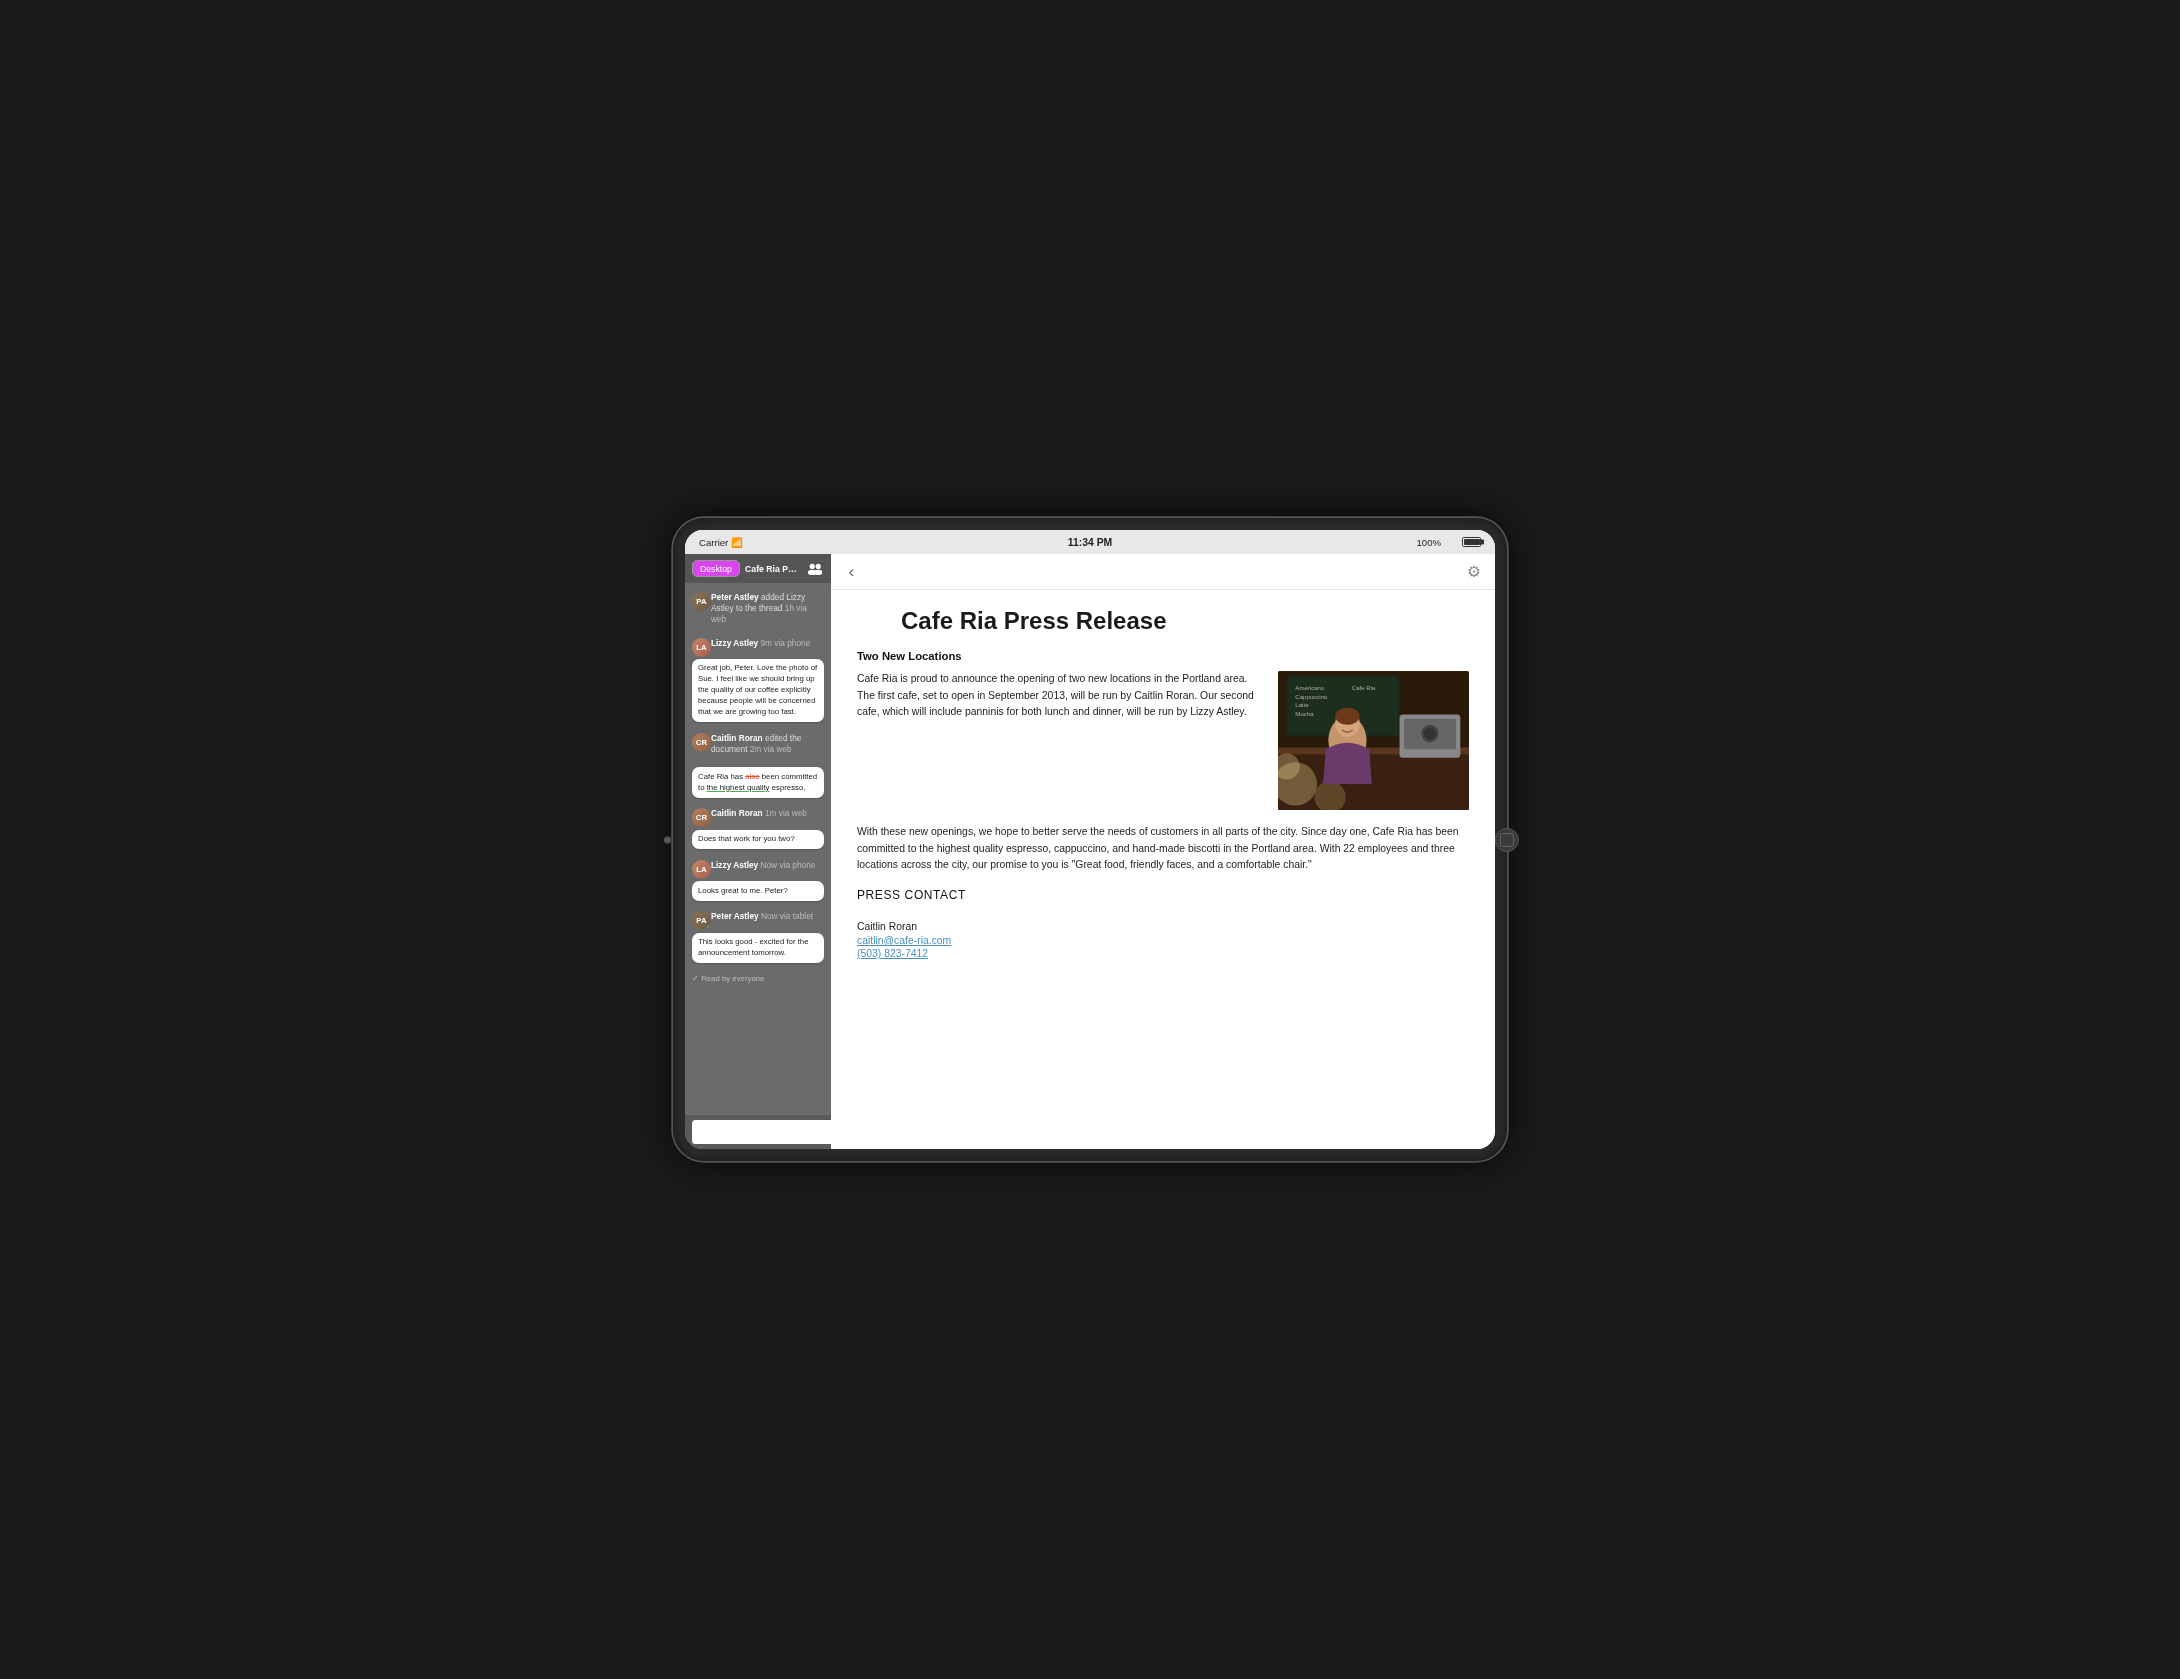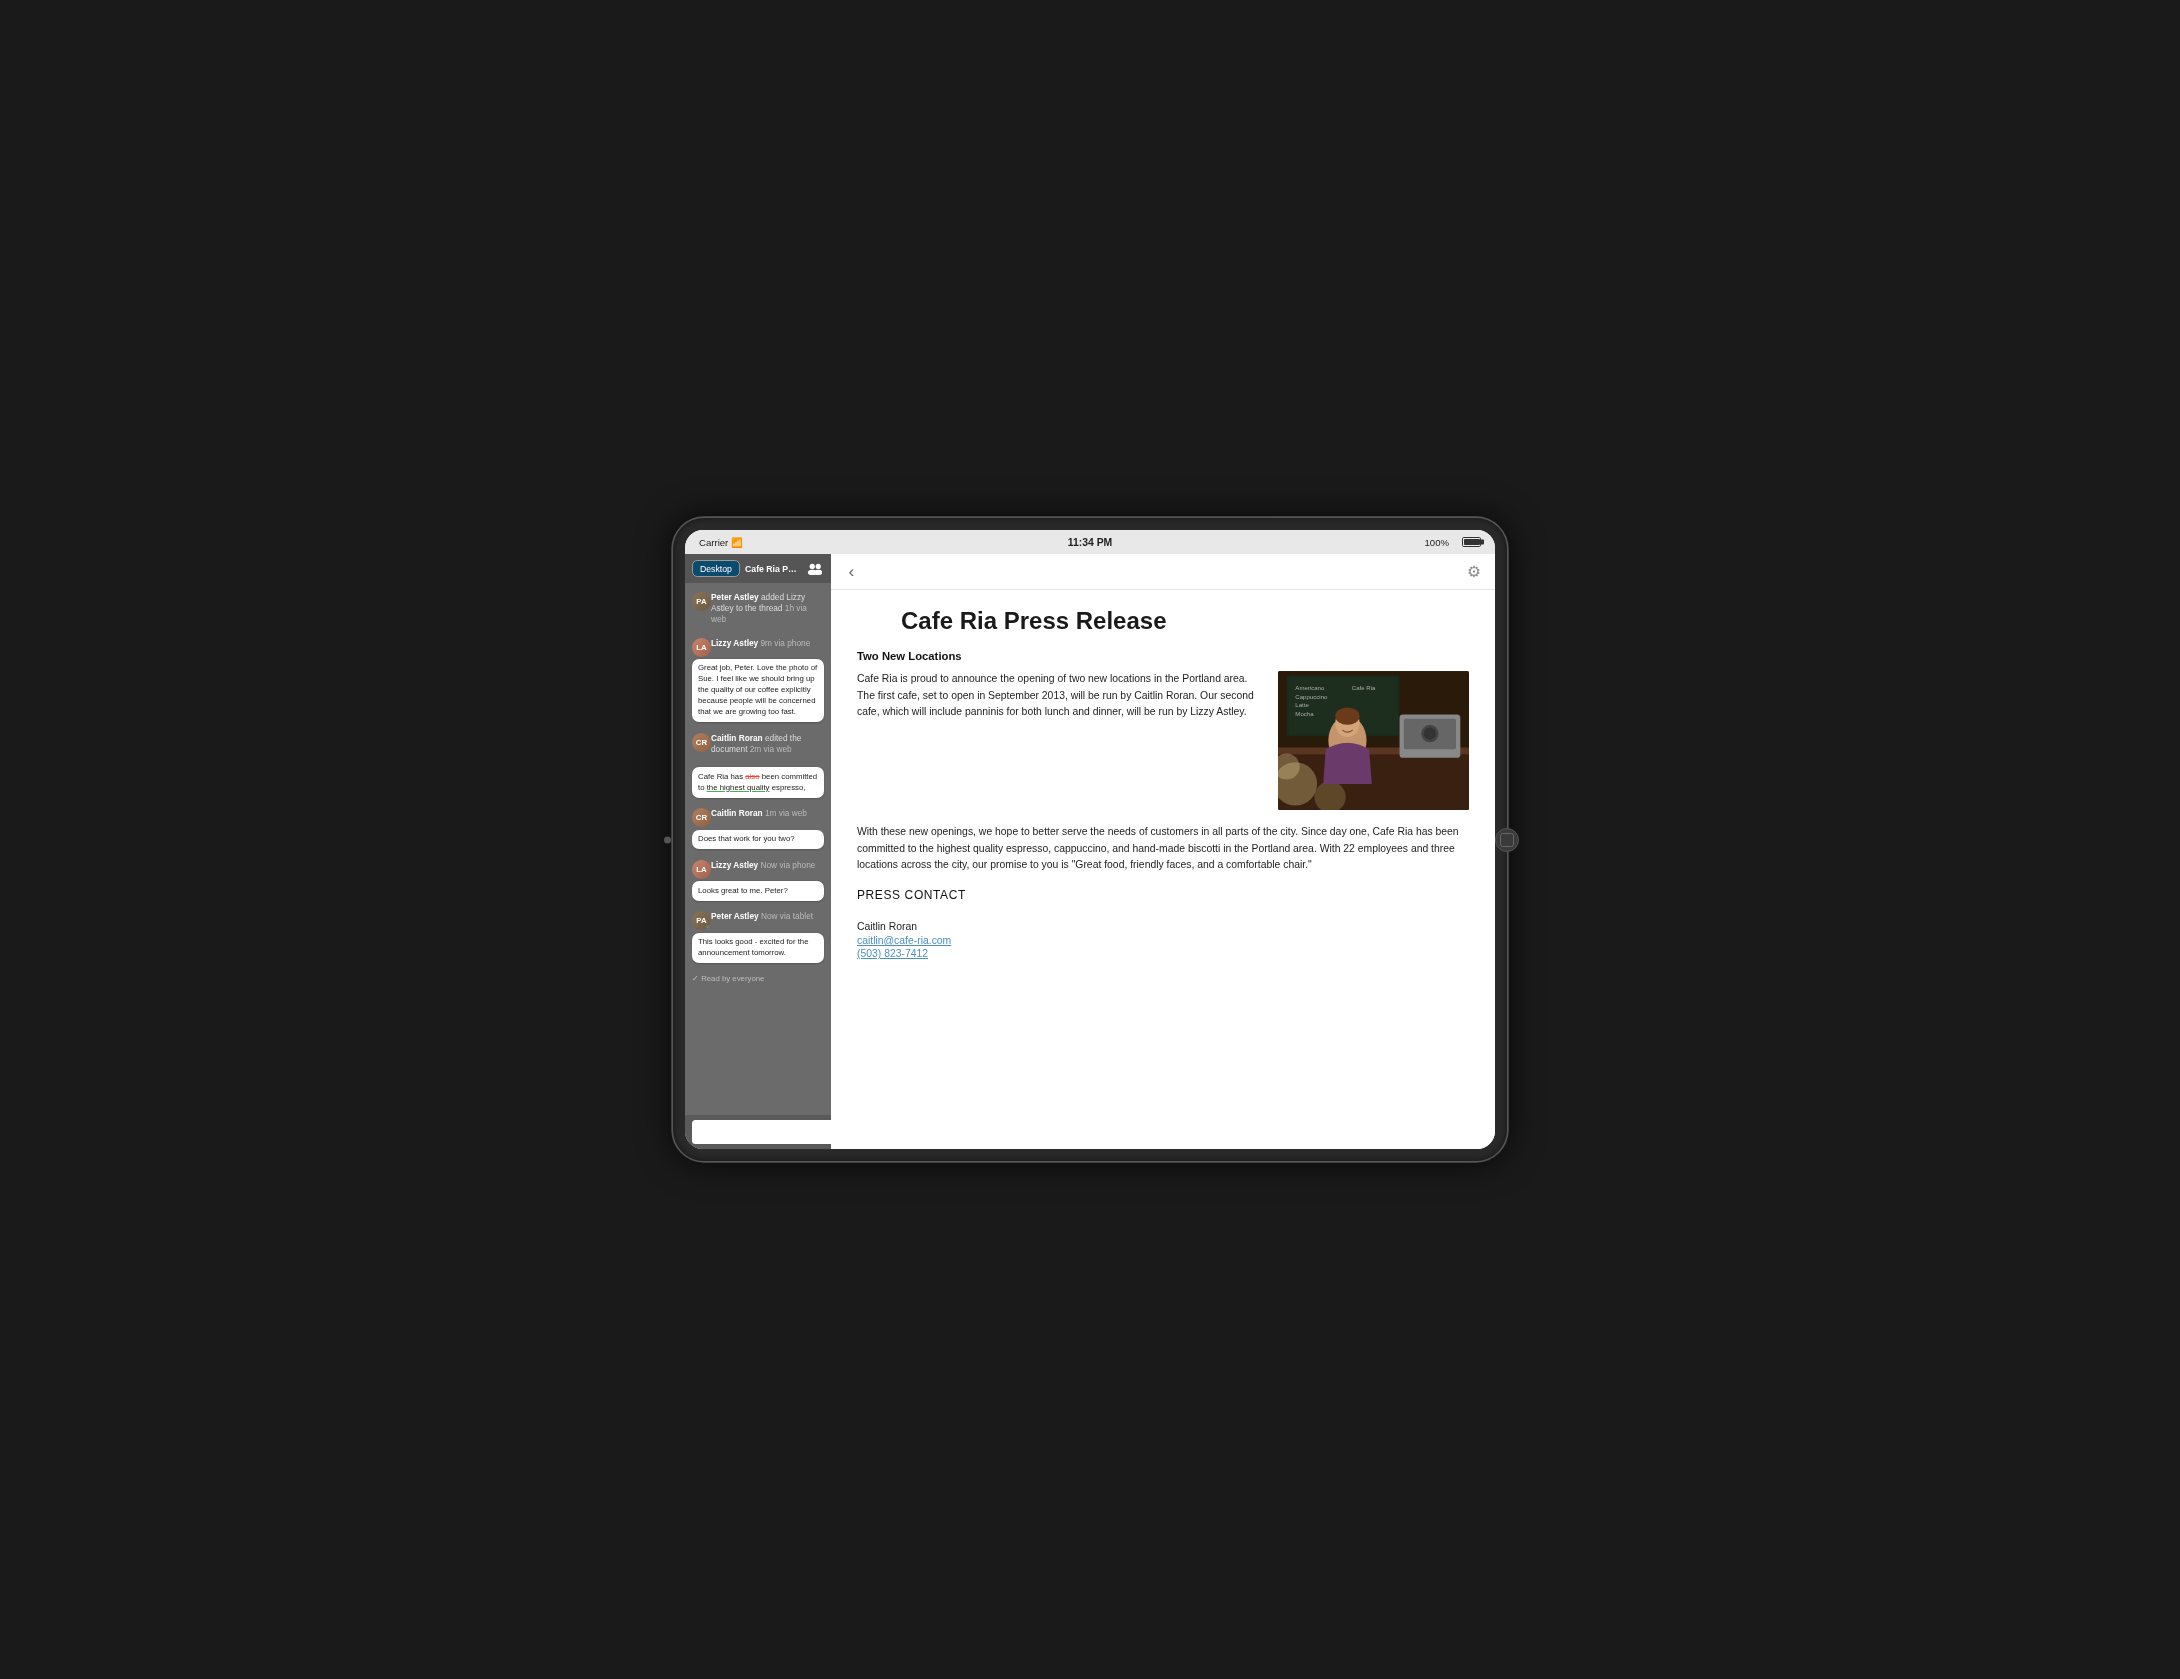--- a/index.html
+++ b/index.html
@@ -55,21 +55,21 @@
       text-align: center;
       font-weight: 600;
       font-size: 10.4px;
     }
     .status-bar .battery-area {
       flex: 1;
       text-align: right;
       display: flex;
       justify-content: flex-end;
       align-items: center;
-      gap: 13px;
+      gap: 21px;
     }
     .wifi-icon {
       font-size: 9.6px;
     }
     .battery-icon {
       width: 19px;
       height: 9.6px;
       border: 1.3px solid #333;
       border-radius: 1.7px;
       position: relative;
@@ -115,21 +115,21 @@
 
     .sidebar-header {
       background: #555;
       padding: 5.2px 7px;
       display: flex;
       align-items: center;
       gap: 5.2px;
       flex-shrink: 0;
     }
     .desktop-btn {
-      background: #0c4a6e;
+      background: #d946ef;
       border: 0.9px solid #999;
       border-radius: 5.2px;
       padding: 2.6px 7px;
       font-size: 8.7px;
       color: #fff;
       font-weight: 500;
       cursor: pointer;
     }
     .sidebar-title {
       flex: 1;

